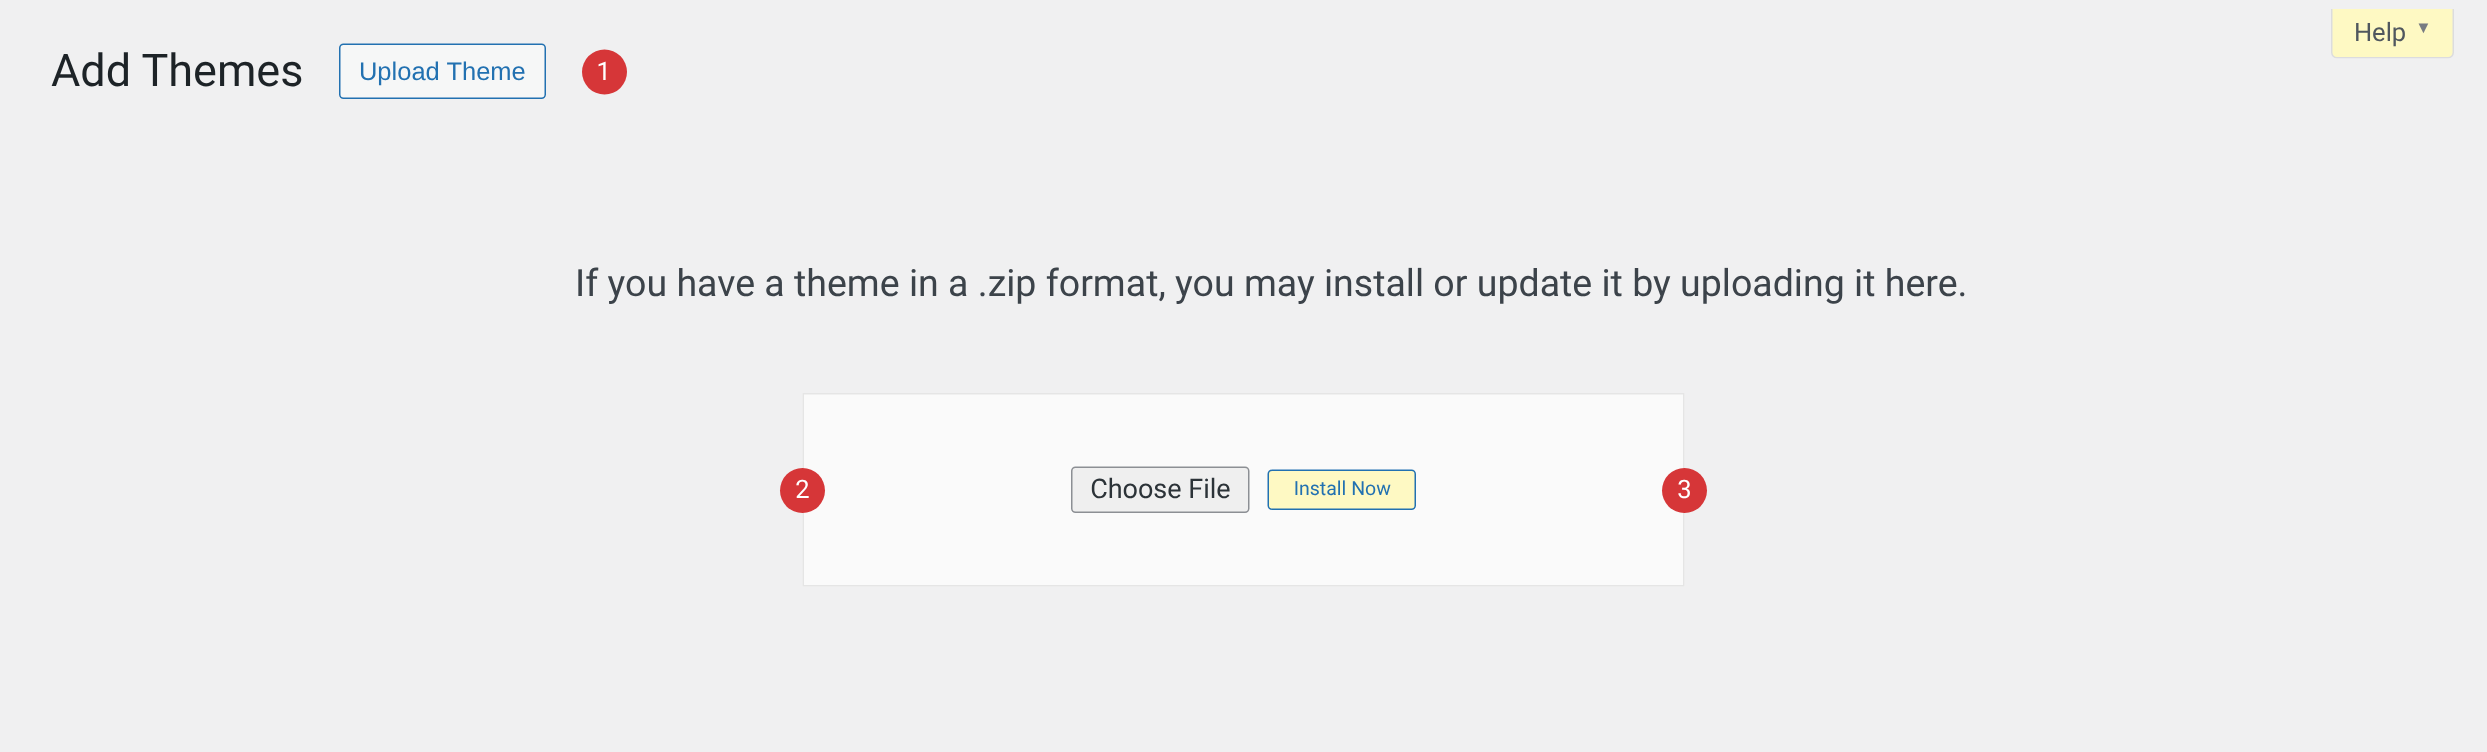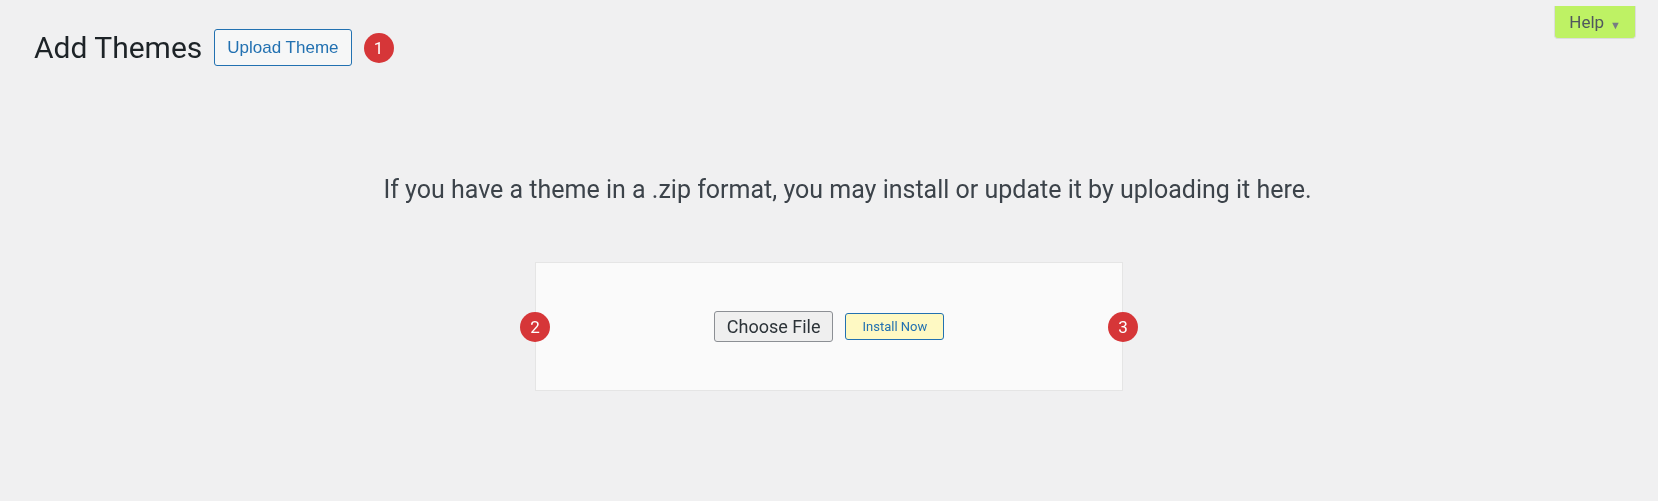--- a/index.html
+++ b/index.html
@@ -12,41 +12,41 @@
       background: #f0f0f1;
       color: #3c434a;
       width: 1658px;
       height: 501px;
       position: relative;
     }
     .help-tab {
       position: absolute;
       top: 6px;
       right: 22px;
-      background: #bef264;
+      background: #fef9c3;
       border: 1px solid #dcdcde;
       border-top: none;
       border-radius: 0 0 4px 4px;
       padding: 6px 14px;
       font-size: 17px;
       color: #50575e;
       cursor: pointer;
       display: flex;
-      align-items: flex-end;
+      align-items: flex-start;
       gap: 6px;
     }
     .help-tab .triangle {
       font-size: 11px;
       color: #787c82;
     }
     .header {
       padding: 28px 34px 0 34px;
       display: flex;
       align-items: center;
-      gap: 12px;
+      gap: 24px;
     }
     .page-title {
       font-size: 30px;
       font-weight: 400;
       color: #1d2327;
       line-height: 1.3;
     }
     .upload-theme-btn {
       border: 1px solid #2271b1;
       background: #f6f7f7;

